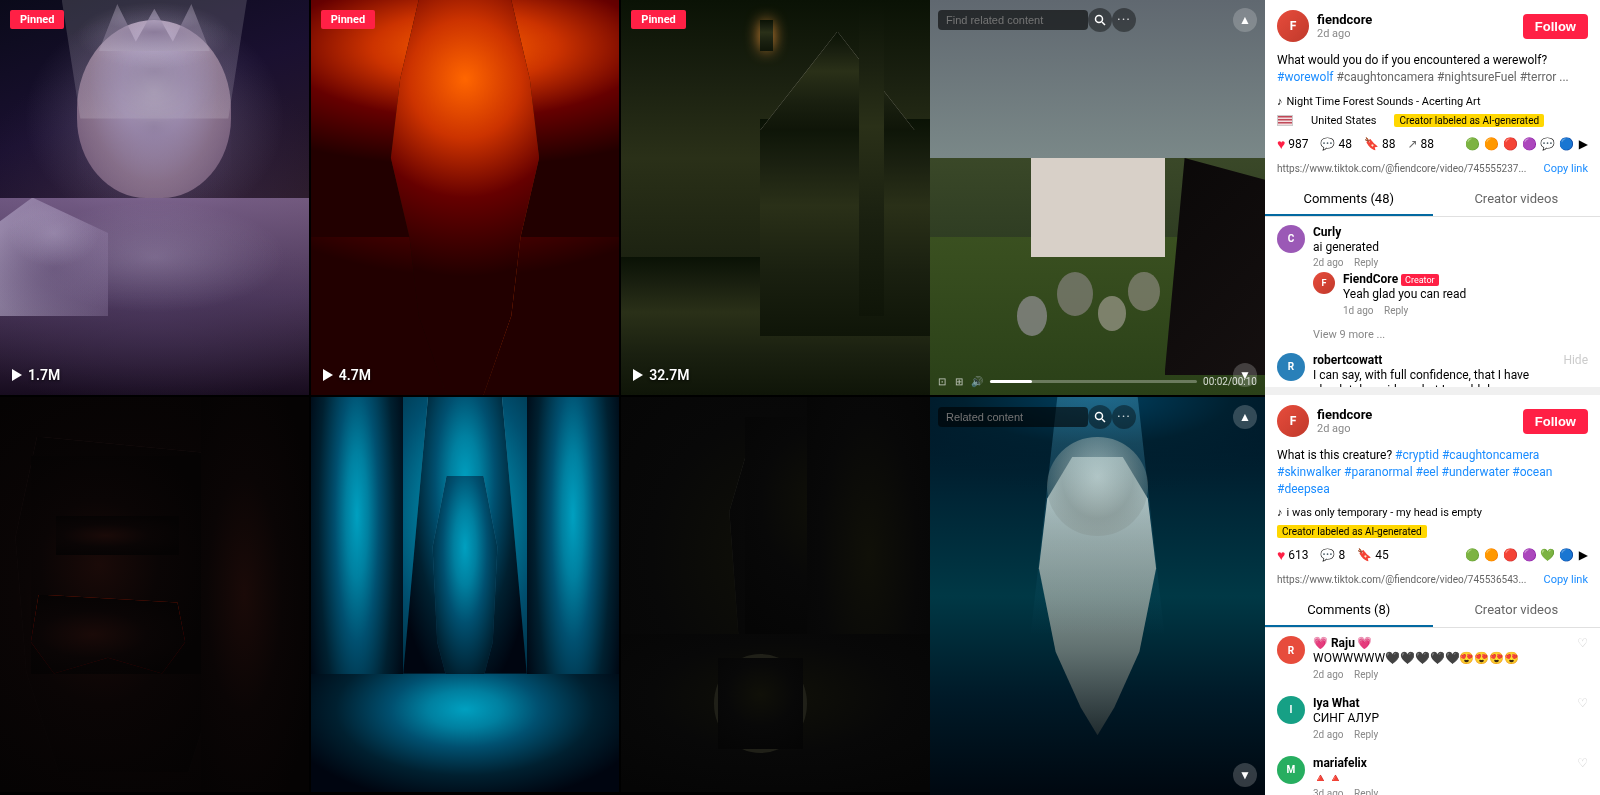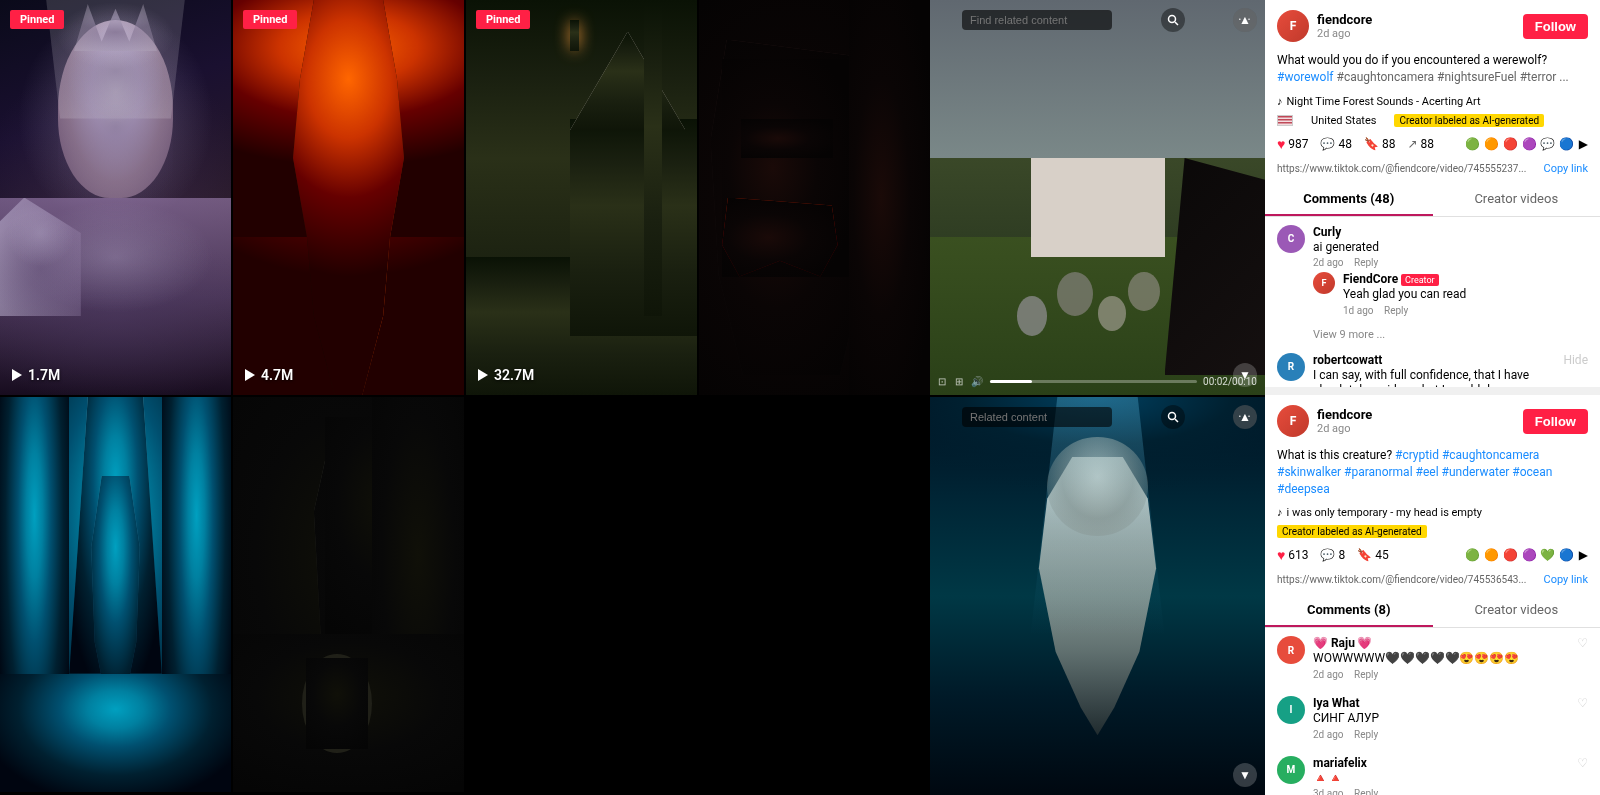--- a/index.html
+++ b/index.html
@@ -10,21 +10,21 @@
       width: 1600px;
       height: 795px;
       overflow: hidden;
       display: flex;
     }
 
     
     .grid-section {
       width: 930px;
       display: grid;
-      grid-template-columns: repeat(4, 1fr);
+      grid-template-columns: repeat(3, 1fr);
       grid-template-rows: repeat(2, 395px);
       gap: 2px;
       flex-shrink: 0;
     }
 
     .grid-item {
       position: relative;
       overflow: hidden;
       background: #111;
       cursor: pointer;
@@ -337,22 +337,20 @@
       font-size: 10px;
       white-space: nowrap;
     }
 
     
     .video-top-bar {
       position: absolute;
       top: 8px; left: 8px; right: 8px;
       display: flex;
       align-items: center;
-      justify-content: space-between;
-      margin-left: 24px;
     }
     .find-content-input {
       background: rgba(0,0,0,0.6);
       border: none;
       border-radius: 4px;
       padding: 4px 8px;
       color: #fff;
       font-size: 11px;
       width: 150px;
     }
@@ -533,22 +531,22 @@
       flex: 1;
       text-align: center;
       padding: 8px 4px;
       font-size: 13px;
       color: #666;
       cursor: pointer;
       border-bottom: 2px solid transparent;
     }
     .comments-tab.active {
       color: #000;
-      font-weight: 700;
-      border-bottom: 2px solid #be185d;
+      font-weight: 400;
+      border-bottom: 2px solid #0369a1;
     }
 
     
     .comment-item {
       display: flex;
       gap: 8px;
       padding: 8px 12px;
     }
     .comment-avatar {
       width: 28px; height: 28px;

